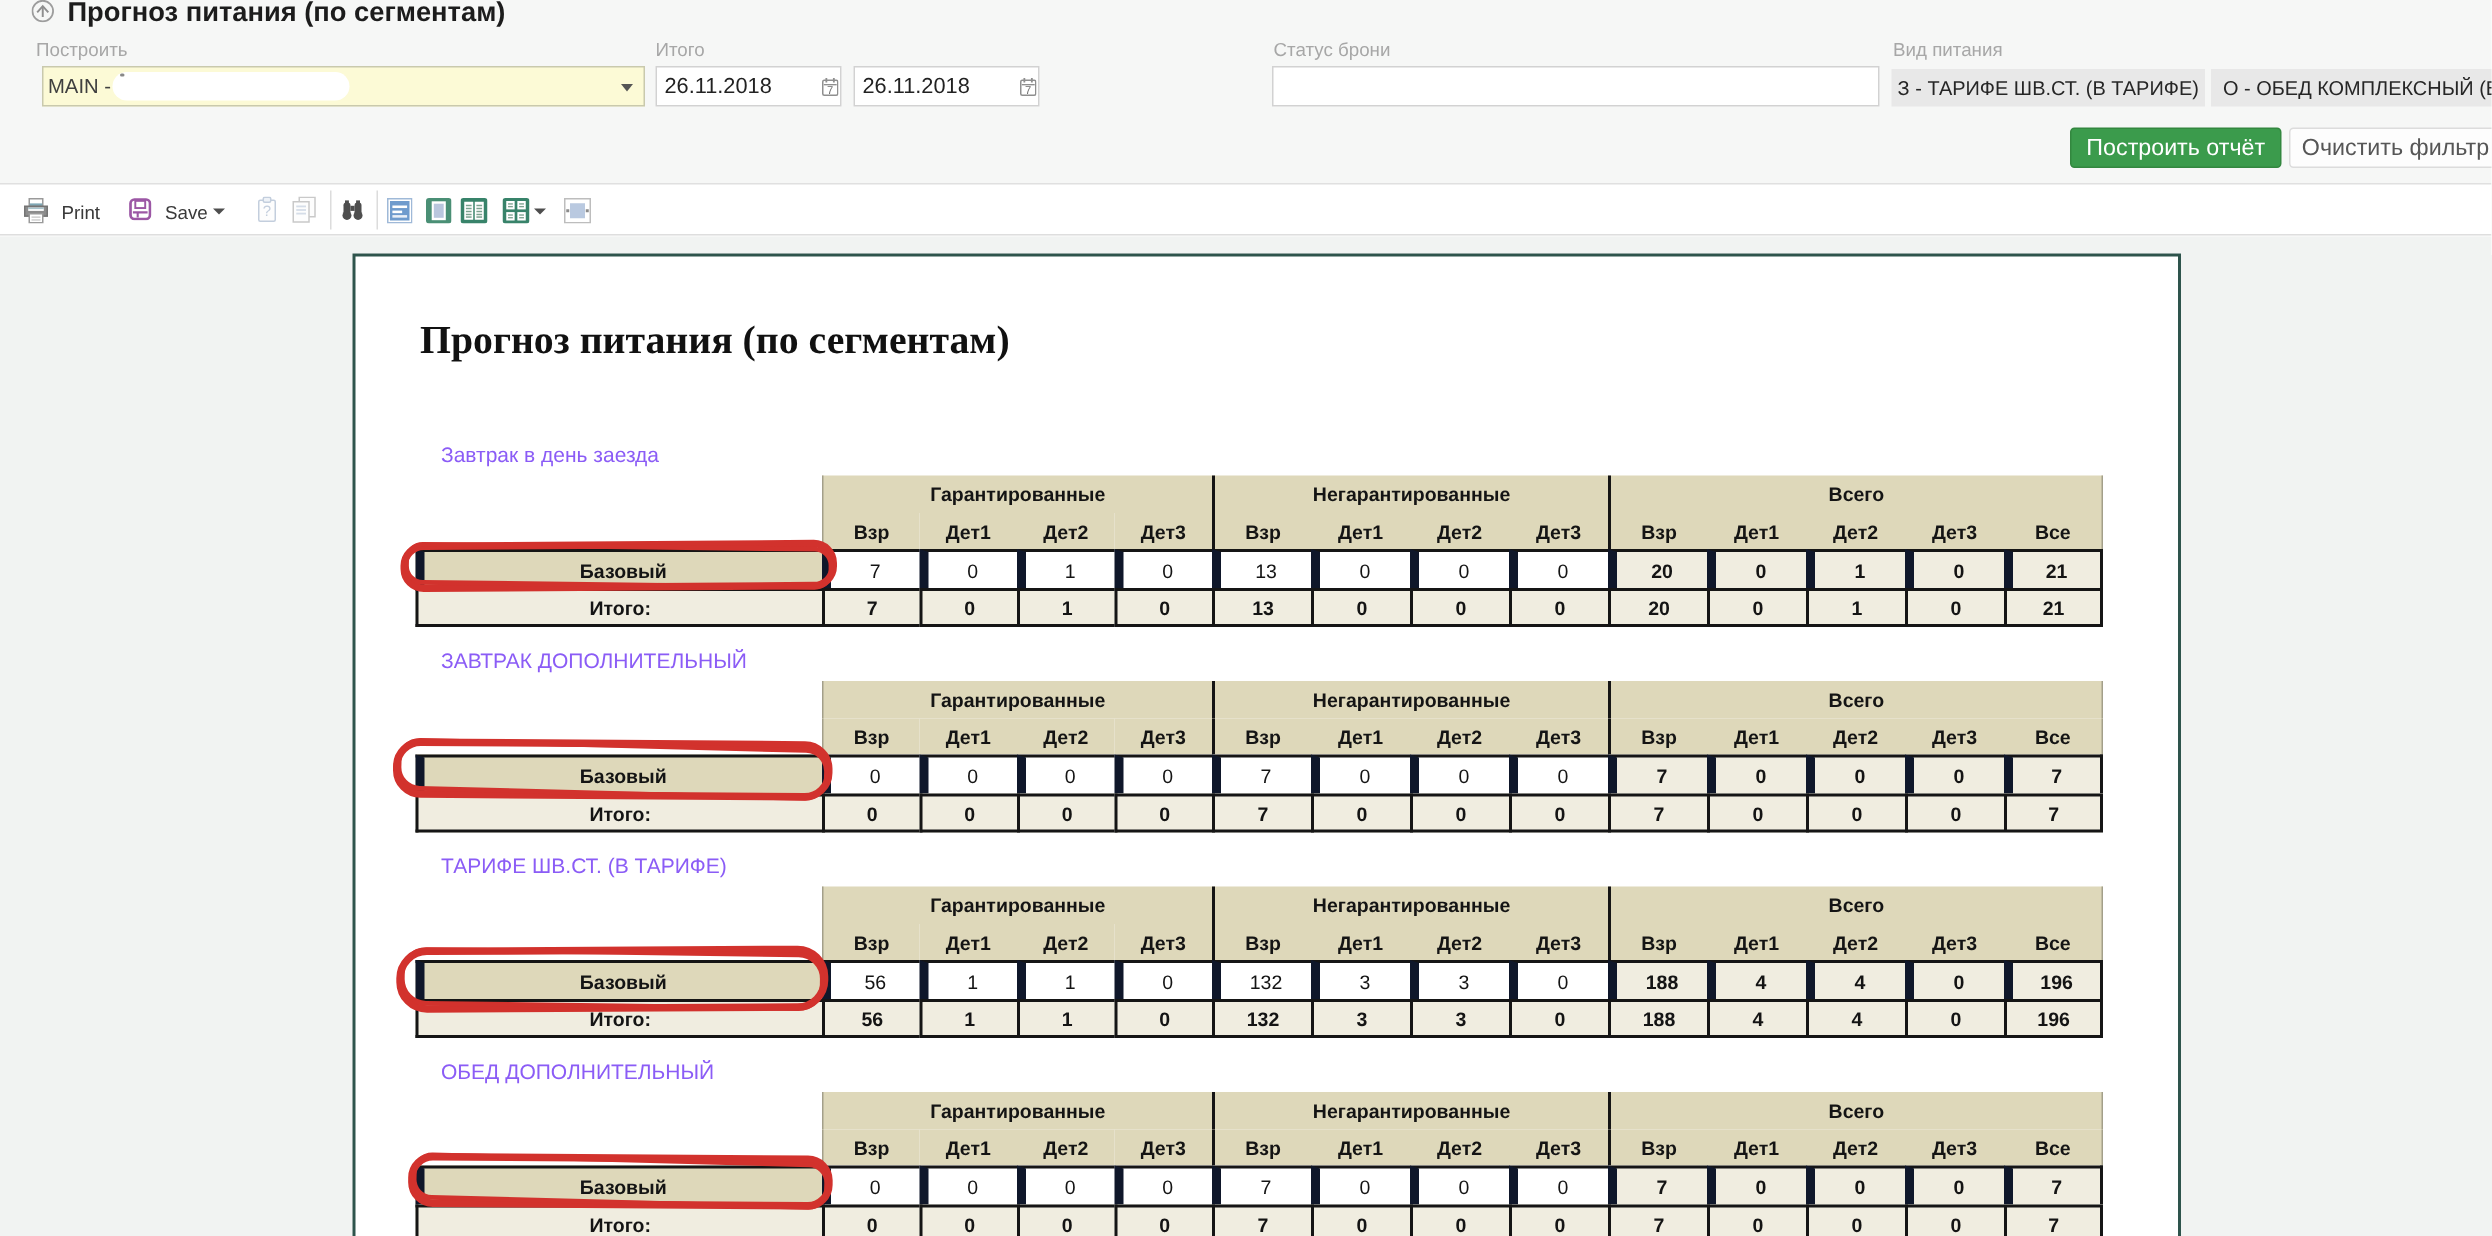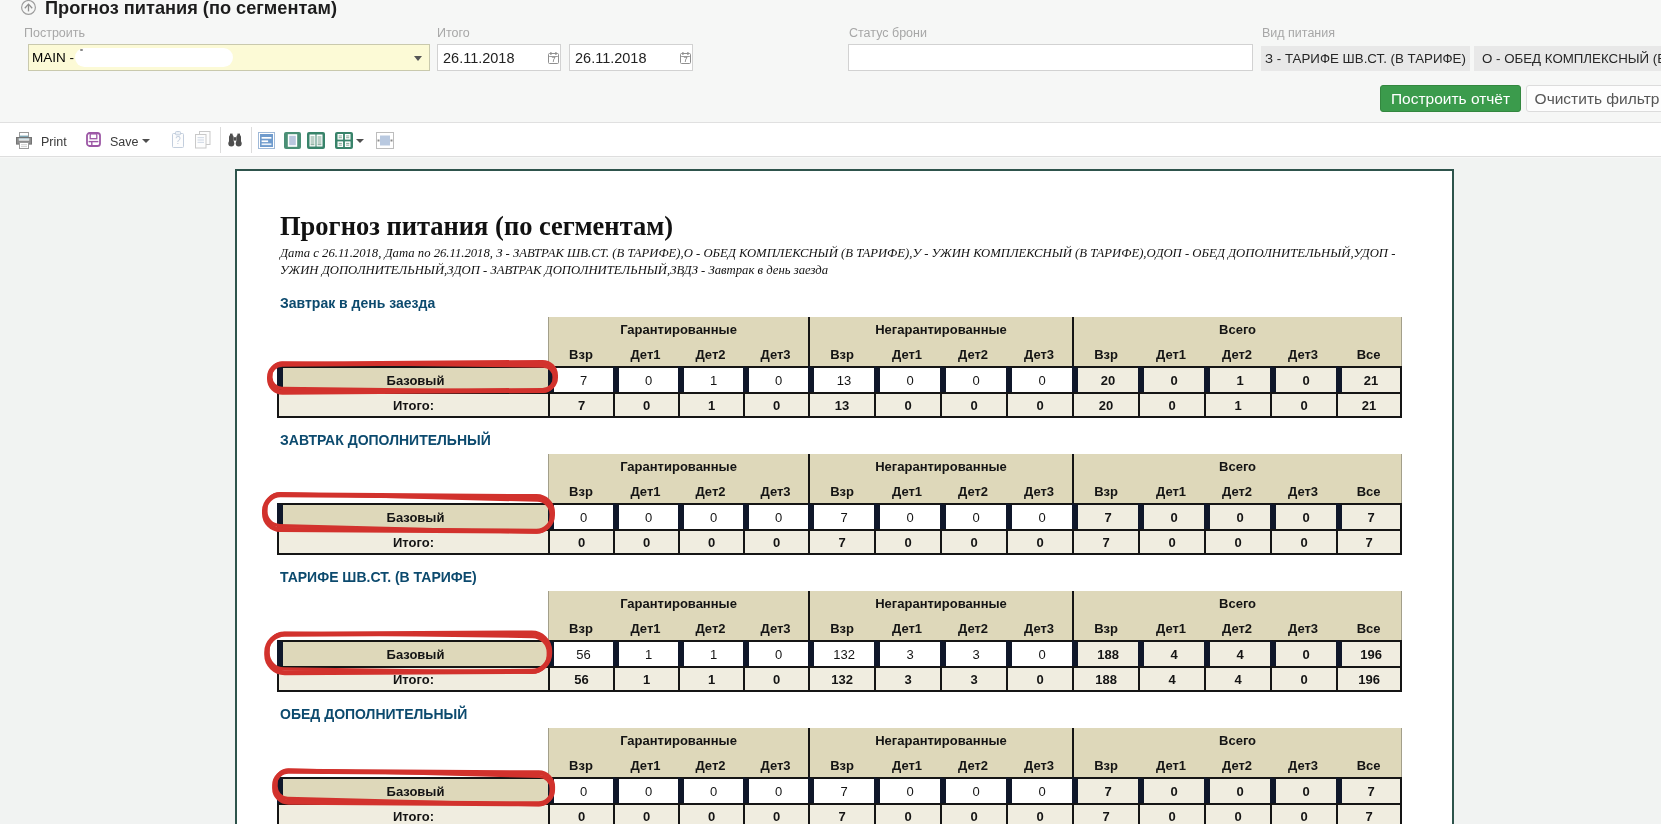--- a/index.html
+++ b/index.html
@@ -1,34 +1,34 @@
 <!DOCTYPE html>
 <html><head><meta charset="utf-8"><style>
 *{margin:0;padding:0;box-sizing:border-box}
 body{width:1661px;height:824px;overflow:hidden;position:relative;background:#f6f7f6;font-family:"Liberation Sans", sans-serif}
 .toplabel{position:absolute;top:26px;font-size:12.5px;color:#a7a7a7}
 .inp{position:absolute;top:44px;height:27px;background:#fff;border:1px solid #d2d2d2}
 .titlebar{position:absolute;left:45px;top:-2px;font-size:18.2px;font-weight:700;color:#1c1c1c}
 .sel{position:absolute;left:28px;top:44px;width:402px;height:27px;background:#fcfad6;border:1px solid #c9c9ad}
-.sel .txt{position:absolute;left:3px;top:5px;font-size:13.5px;color:#000000}
+.sel .txt{position:absolute;left:3px;top:5px;font-size:13.5px;color:#404040}
 .blob{position:absolute;left:46px;top:3px;width:158px;height:19px;background:#fff;border-radius:10px}
 .selcar{position:absolute;right:7px;top:11px;width:0;height:0;border-left:4px solid transparent;border-right:4px solid transparent;border-top:5px solid #555}
 .dtxt{position:absolute;left:5px;top:5px;font-size:14.5px;color:#222}
 .chip{position:absolute;top:46px;height:25px;background:#e8e8e8;font-size:13.3px;color:#262626;line-height:25px;text-align:center;white-space:nowrap;overflow:hidden}
 .btn-g{position:absolute;left:1380px;top:85px;width:141px;height:27px;background:#3b9b4c;border:1px solid #33873f;border-radius:3px;color:#fff;font-size:15.5px;text-align:center;line-height:25px}
 .btn-w{position:absolute;left:1526px;top:85px;width:142px;height:27px;background:#fdfdfd;border:1px solid #dcdcdc;border-radius:3px;color:#565656;font-size:15.5px;text-align:center;line-height:25px}
 .toolbar{position:absolute;left:0;top:122px;width:1661px;height:35px;background:#fff;border-top:1px solid #e0e0e0;border-bottom:1px solid #dedede}
 .tbtxt{position:absolute;top:135px;font-size:12.5px;color:#3a3a3a}
 .car{position:absolute;width:0;height:0;border-left:4px solid transparent;border-right:4px solid transparent;border-top:4px solid #4e4e4e}
 .vsep{position:absolute;top:127px;width:1px;height:26px;background:#dcdcdc}
 .viewer{position:absolute;left:0;top:158px;width:1661px;height:666px;background:#f1f3f2}
 .page{position:absolute;left:235px;top:11px;width:1219px;height:700px;background:#fff;border:2px solid #2e544c}
 .rtitle{position:absolute;left:43px;top:40px;font-family:"Liberation Serif", serif;font-size:26.5px;font-weight:700;color:#111}
 .rsub{position:absolute;left:43px;top:73.5px;font-family:"Liberation Serif", serif;font-style:italic;font-size:12.7px;line-height:17.5px;color:#111;white-space:nowrap}
-.sec{position:absolute;left:43px;font-size:14px;font-weight:700;color:#0c4a6e;line-height:14px}
+.sec{position:absolute;left:57px;font-size:14px;font-weight:400;color:#8b5cf6;line-height:14px}
 .rep{position:absolute;border-collapse:separate;border-spacing:0;table-layout:fixed;width:1125px}
 .rep td{padding:0;text-align:center;vertical-align:middle;font-size:13px;font-weight:700;color:#141414;overflow:hidden}
 .rep .h1 td{height:25px}
 .rep .h2 td{height:24px}
 .rep .d td{height:26px}
 .rep .t td{height:26px}
 td.v{background:none}
 td.hg,td.hs{background:#ded8ba}
 td.ga{border-left:1px solid #a39f8a}
 td.gb{border-left:2px solid #151515}
@@ -175,21 +175,20 @@
   </svg>
 <div class="car" style="left:142px;top:139px"></div>
 <div class="car" style="left:356px;top:139px"></div>
 <div class="vsep" style="left:220px"></div>
 <div class="vsep" style="left:251px"></div>
 <div class="tbtxt" style="left:41px">Print</div>
 <div class="tbtxt" style="left:110px">Save</div>
 <div class="viewer">
 <div class="page">
 <div class="rtitle">Прогноз питания (по сегментам)</div>
-<div class="rsub">Дата с 26.11.2018, Дата по 26.11.2018, З - ЗАВТРАК ШВ.СТ. (В ТАРИФЕ),О - ОБЕД КОМПЛЕКСНЫЙ (В ТАРИФЕ),У - УЖИН КОМПЛЕКСНЫЙ (В ТАРИФЕ),ОДОП - ОБЕД ДОПОЛНИТЕЛЬНЫЙ,УДОП -<br>УЖИН ДОПОЛНИТЕЛЬНЫЙ,ЗДОП - ЗАВТРАК ДОПОЛНИТЕЛЬНЫЙ,ЗВДЗ - Завтрак в день заезда</div>
 <div class="sec" style="top:125px">Завтрак в день заезда</div>
       <table class="rep" style="left:40px;top:146px">
         <colgroup>
           <col style="width:271px">
           <col style="width:65px">
           <col style="width:65px">
           <col style="width:65px">
           <col style="width:65px">
           <col style="width:66px">
           <col style="width:66px">

